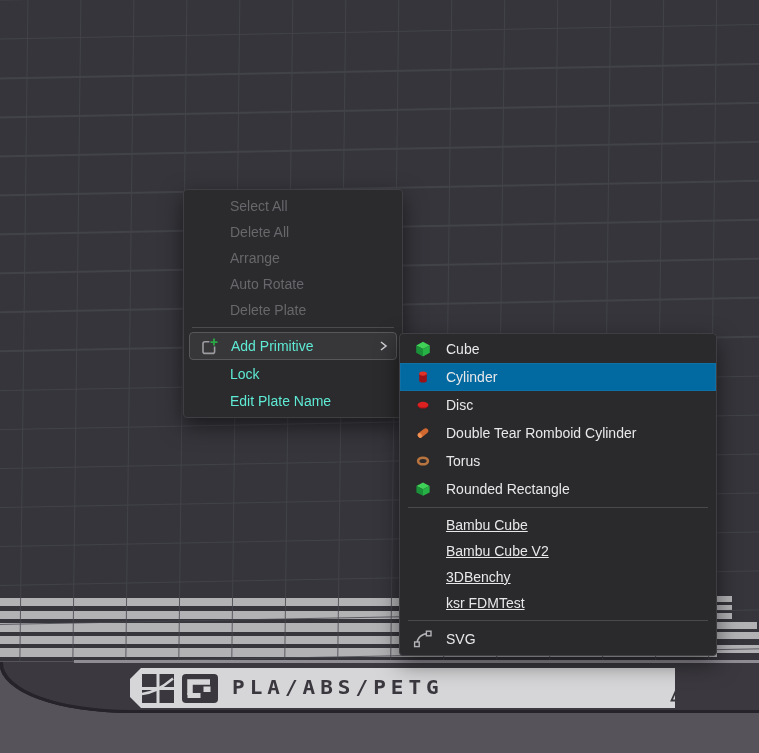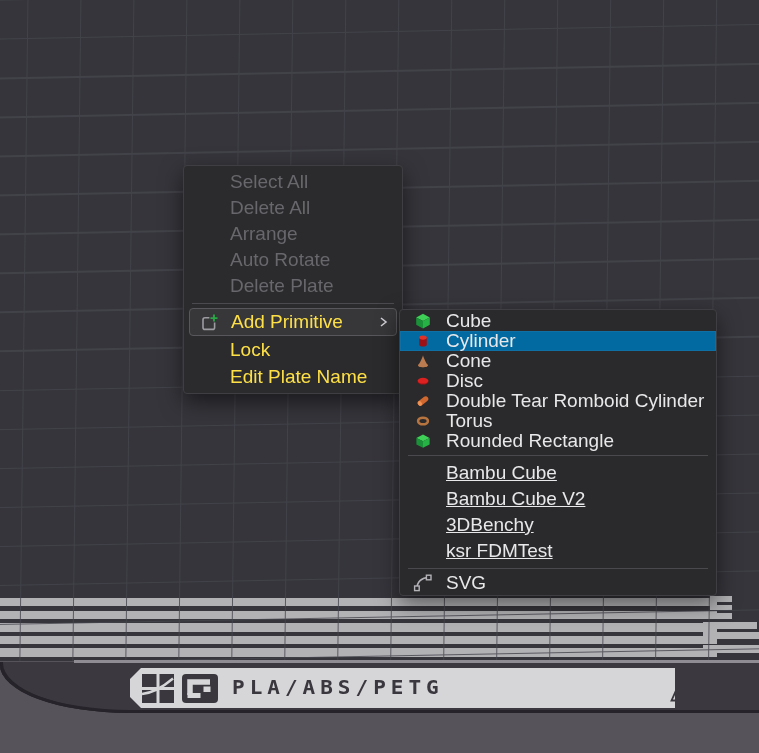--- a/index.html
+++ b/index.html
@@ -54,38 +54,38 @@
   }
   .hot-icon{position:absolute;left:540px;top:19px;}
   .hot-text{
     position:absolute;left:587px;top:3px;
     font-family:"DejaVu Sans Mono",monospace;font-weight:700;font-size:14.5px;
     line-height:14px;letter-spacing:1px;color:#0f172a;white-space:nowrap;
   }
   
   .menu-panel{
     position:absolute;background:#2b2b2d;border:1px solid #3f3f43;border-radius:4px;
-    box-shadow:0 8px 22px rgba(0,0,0,.5);box-sizing:border-box;color:#e8e8ea;font-size:19px;
+    box-shadow:0 8px 22px rgba(0,0,0,.5);box-sizing:border-box;color:#e8e8ea;font-size:14px;margin-top:24px;
   }
   .main-menu{left:183px;top:165px;width:220px;padding:3px 0;z-index:5;}
   .submenu{left:399px;top:309px;width:318px;padding:1px 0 2px;z-index:6;background:#2a2a2c;}
   .mi,.smi{display:flex;align-items:center;}
   .mi{height:26px;}
   .mi-gutter{flex:0 0 46px;display:flex;justify-content:center;align-items:center;}
-  .mi-label{color:#fde047;}
+  .mi-label{color:#5eead4;}
   .mi.disabled .mi-label{color:#67676c;}
   .menu-sep{height:1px;background:#4b4b4f;margin:4px 8px;}
   .mi.hover-row{
     height:26px;margin:0 5px;background:#37373a;border:1px solid #58585c;border-radius:4px;
     padding-right:8px;
   }
   .mi.hover-row .mi-gutter{flex-basis:41px;}
   .mi.tall{height:27px;}
   .mi-arrow{margin-left:auto;display:flex;align-items:center;}
-  .smi{height:20px;}
+  .smi{height:28px;}
   .smi-gutter{flex:0 0 46px;display:flex;justify-content:center;align-items:center;}
   .smi.model{height:26px;}
   .smi.model .smi-label{margin-left:46px;text-decoration:underline;}
   .smi.hover{background:#0369a1;box-shadow:inset 0 0 0 1px rgba(255,255,255,.05);}
   .sub-sep{height:1px;background:#4a4a4e;margin:4px 8px;}
 </style>
 </head>
 <body>
 
 <div id="stage">
@@ -194,29 +194,20 @@
       <span class="smi-gutter">
         <svg width="18" height="18" viewBox="0 0 18 18">
           <path d="M5.2,5.6 L5.2,12.4 A3.8,2 0 0 0 12.8,12.4 L12.8,5.6 Z" fill="#9c1116"></path>
           <ellipse cx="9" cy="5.6" rx="3.8" ry="2.1" fill="#e03227"></ellipse>
         </svg>
       </span>
       <span class="smi-label">Cylinder</span>
     </div>
 
 
-    <div class="smi">
-      <span class="smi-gutter">
-        <svg width="18" height="18" viewBox="0 0 18 18">
-          <ellipse cx="9" cy="13.3" rx="4.9" ry="1.9" fill="#a5683f"></ellipse>
-          <path d="M9,3.2 C9.6,6.2 12.6,11.6 13.9,13.3 A4.9,1.9 0 0 1 4.1,13.3 C5.4,11.6 8.4,6.2 9,3.2 Z" fill="#bb7b50"></path>
-        </svg>
-      </span>
-      <span class="smi-label">Cone</span>
-    </div>
 
     <div class="smi">
       <span class="smi-gutter">
         <svg width="18" height="18" viewBox="0 0 18 18">
           <ellipse cx="9" cy="9.7" rx="5.4" ry="2.9" fill="#a31217"></ellipse>
           <ellipse cx="9" cy="8.7" rx="5.4" ry="2.9" fill="#dd2121"></ellipse>
         </svg>
       </span>
       <span class="smi-label">Disc</span>
     </div>

